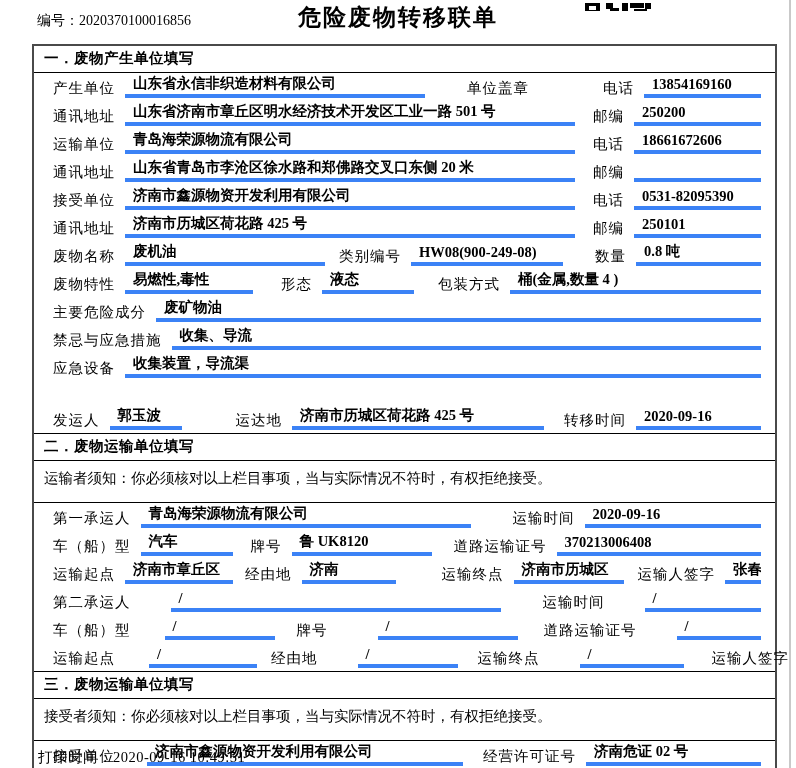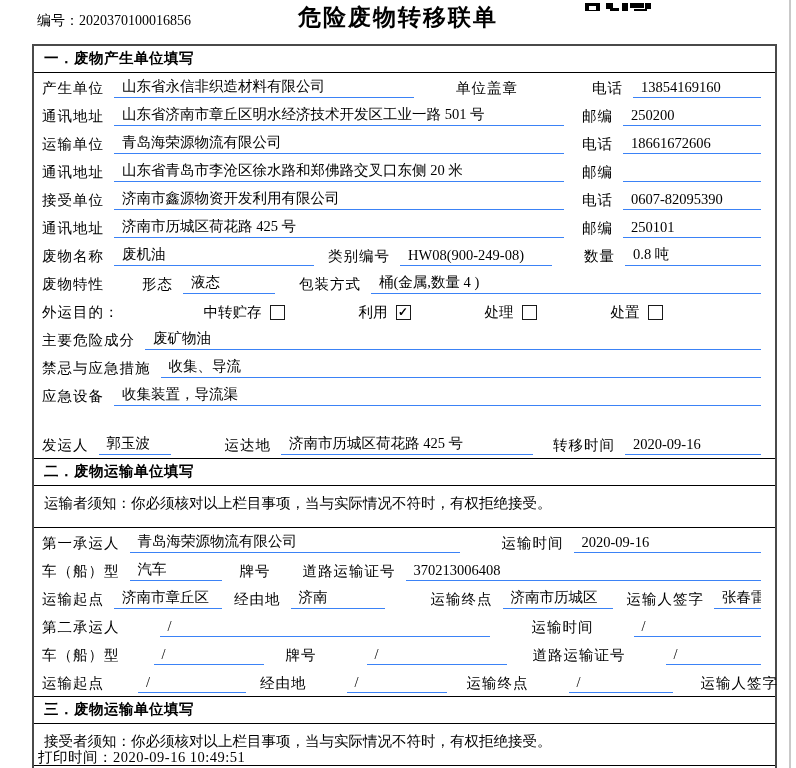--- a/index.html
+++ b/index.html
@@ -14,25 +14,25 @@
   .qr-frag{position:absolute;left:585px;top:0;width:66px;height:11px;overflow:hidden;}
   
   .form{position:absolute;left:32px;top:44px;width:741px;border:2px solid #4a4a4a;
     background:#fff;font-size:14.5px;}
   .sec{display:block;}
   .sec + .sec{border-top:1.5px solid #000;}
   .sec-head{font-weight:bold;font-size:14.5px;padding:3px 10px 4px;border-bottom:1.5px solid #000;
     letter-spacing:.5px;}
   .frow{display:flex;align-items:flex-end;min-height:24px;padding:1px 10px 3px 8px;}
   .frow.notice{display:block;padding:8px 10px 9px;border-bottom:1px solid #000;}
-  .field{display:flex;align-items:flex-end;min-width:0;}
+  .field{display:flex;align-items:flex-end;min-width:0;margin-left:11px;}
   .field.grow{flex:1;}
   .lbl{white-space:nowrap;margin-right:10px;letter-spacing:1px;}
-  .val{border-bottom:1px solid #3b82f6;padding:0 4px 1px 8px;white-space:nowrap;overflow:hidden;
-    min-height:18px;box-sizing:border-box;}
+  .val{border-bottom:4px solid #3b82f6;padding:0 4px 1px 8px;white-space:nowrap;overflow:hidden;
+    min-height:18px;box-sizing:border-box;font-weight:bold;}
   .field.grow .val{flex:1;margin-right:4px;}
   
   .cb-opt{display:inline-flex;align-items:center;white-space:nowrap;}
   .cb-box{display:inline-block;width:13px;height:13px;border:1.5px solid #1a1a1a;margin-left:8px;
     position:relative;top:0;line-height:12px;text-align:center;font-size:12px;font-weight:bold;}
   
   .foot{position:absolute;left:38px;top:748px;font-size:14.5px;white-space:nowrap;letter-spacing:.5px;}
 </style>
 </head>
 <body>
@@ -105,21 +105,21 @@
               <span class="val"></span>
             </span>
           </div>
           <div class="frow">
             <span class="field">
               <span class="lbl">接受单位</span>
               <span class="val" style="width: 450px;">济南市鑫源物资开发利用有限公司</span>
             </span>
             <span class="field grow" style="margin-left: 18px;">
               <span class="lbl">电话</span>
-              <span class="val">0607-82095390</span>
+              <span class="val">0531-82095390</span>
             </span>
           </div>
           <div class="frow">
             <span class="field">
               <span class="lbl">通讯地址</span>
               <span class="val" style="width: 450px;">济南市历城区荷花路 425 号</span>
             </span>
             <span class="field grow" style="margin-left: 18px;">
               <span class="lbl">邮编</span>
               <span class="val">250101</span>
@@ -135,47 +135,29 @@
               <span class="val" style="width: 152px;">HW08(900-249-08)</span>
             </span>
             <span class="field grow" style="margin-left: 32px;">
               <span class="lbl">数量</span>
               <span class="val">0.8 吨</span>
             </span>
           </div>
           <div class="frow">
             <span class="field">
               <span class="lbl">废物特性</span>
+              <span class="val" style="width: 128px;">易燃性,毒性</span>
             </span>
             <span class="field" style="margin-left: 28px;">
               <span class="lbl">形态</span>
               <span class="val" style="width: 92px;">液态</span>
             </span>
             <span class="field grow" style="margin-left: 24px;">
               <span class="lbl">包装方式</span>
               <span class="val">桶(金属,数量 4 )</span>
-            </span>
-          </div>
-          <div class="frow">
-            <span class="lbl">外运目的：</span>
-            <span class="cb-opt" style="margin-left: 74px;">
-              <span class="cb-text">中转贮存</span>
-              <span class="cb-box"></span>
-            </span>
-            <span class="cb-opt" style="margin-left: 74px;">
-              <span class="cb-text">利用</span>
-              <span class="cb-box">✓</span>
-            </span>
-            <span class="cb-opt" style="margin-left: 74px;">
-              <span class="cb-text">处理</span>
-              <span class="cb-box"></span>
-            </span>
-            <span class="cb-opt" style="margin-left: 74px;">
-              <span class="cb-text">处置</span>
-              <span class="cb-box"></span>
             </span>
           </div>
           <div class="frow">
             <span class="field grow">
               <span class="lbl">主要危险成分</span>
               <span class="val">废矿物油</span>
             </span>
           </div>
           <div class="frow">
             <span class="field grow">
@@ -219,20 +201,21 @@
               <span class="val">2020-09-16</span>
             </span>
           </div>
           <div class="frow">
             <span class="field">
               <span class="lbl">车（船）型</span>
               <span class="val" style="width: 92px;">汽车</span>
             </span>
             <span class="field" style="margin-left: 18px;">
               <span class="lbl">牌号</span>
+              <span class="val" style="width: 140px;">鲁 UK8120</span>
             </span>
             <span class="field grow" style="margin-left: 22px;">
               <span class="lbl">道路运输证号</span>
               <span class="val">370213006408</span>
             </span>
           </div>
           <div class="frow">
             <span class="field">
               <span class="lbl">运输起点</span>
               <span class="val" style="width: 108px;">济南市章丘区</span>

